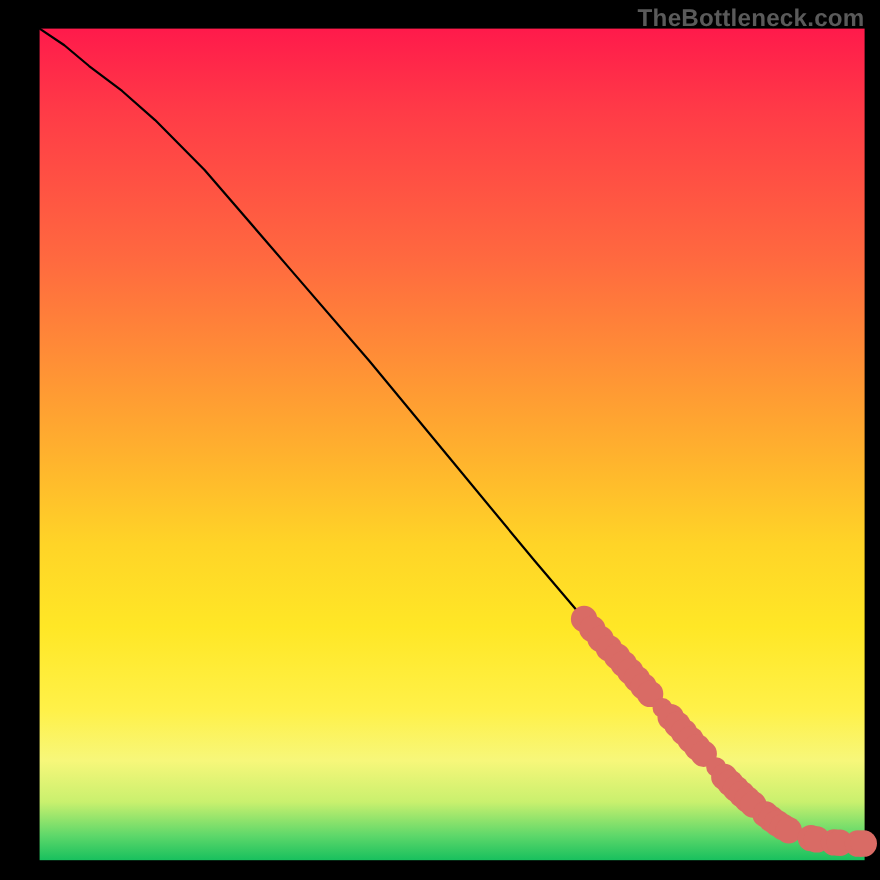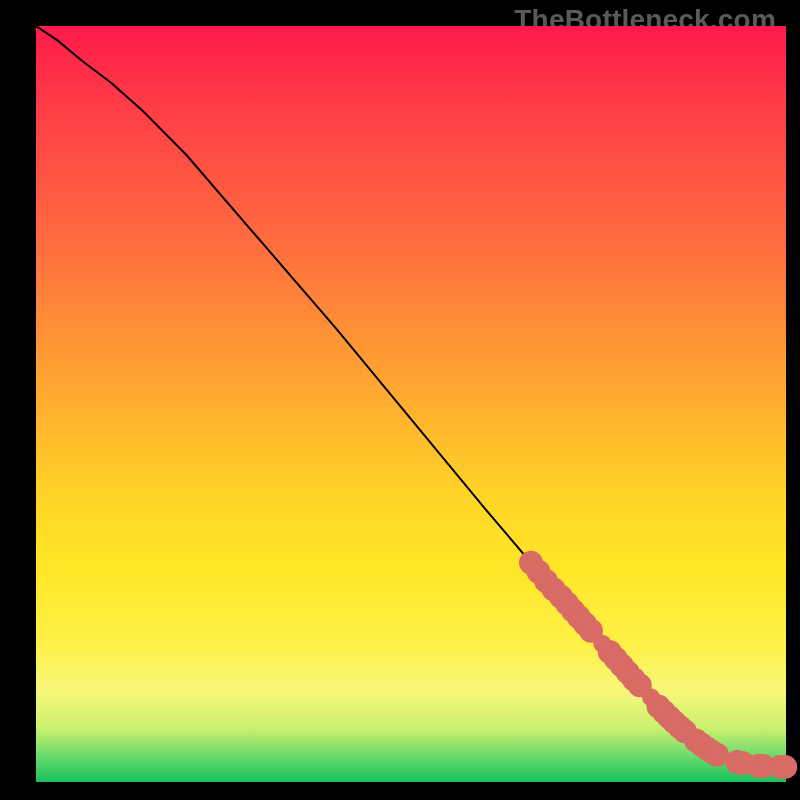--- a/index.html
+++ b/index.html
@@ -36,23 +36,23 @@
       #fff149 82%,
       #f7f77a 88%,
       #c9f06e 93%,
       #5fd86a 97%,
       #18c05e 100%
     );
   }
   .watermark {
     position: absolute;
     top: 4px;
-    right: 24px;
+    right: 14px;
     color: #5a5a5a;
-    font-size: 28px;
+    font-size: 22px;
     font-weight: 600;
     letter-spacing: 0.2px;
     user-select: none;
   }
   svg.curve {
     position: absolute;
     left: 0;
     top: 0;
     width: 750px;
     height: 756px;

